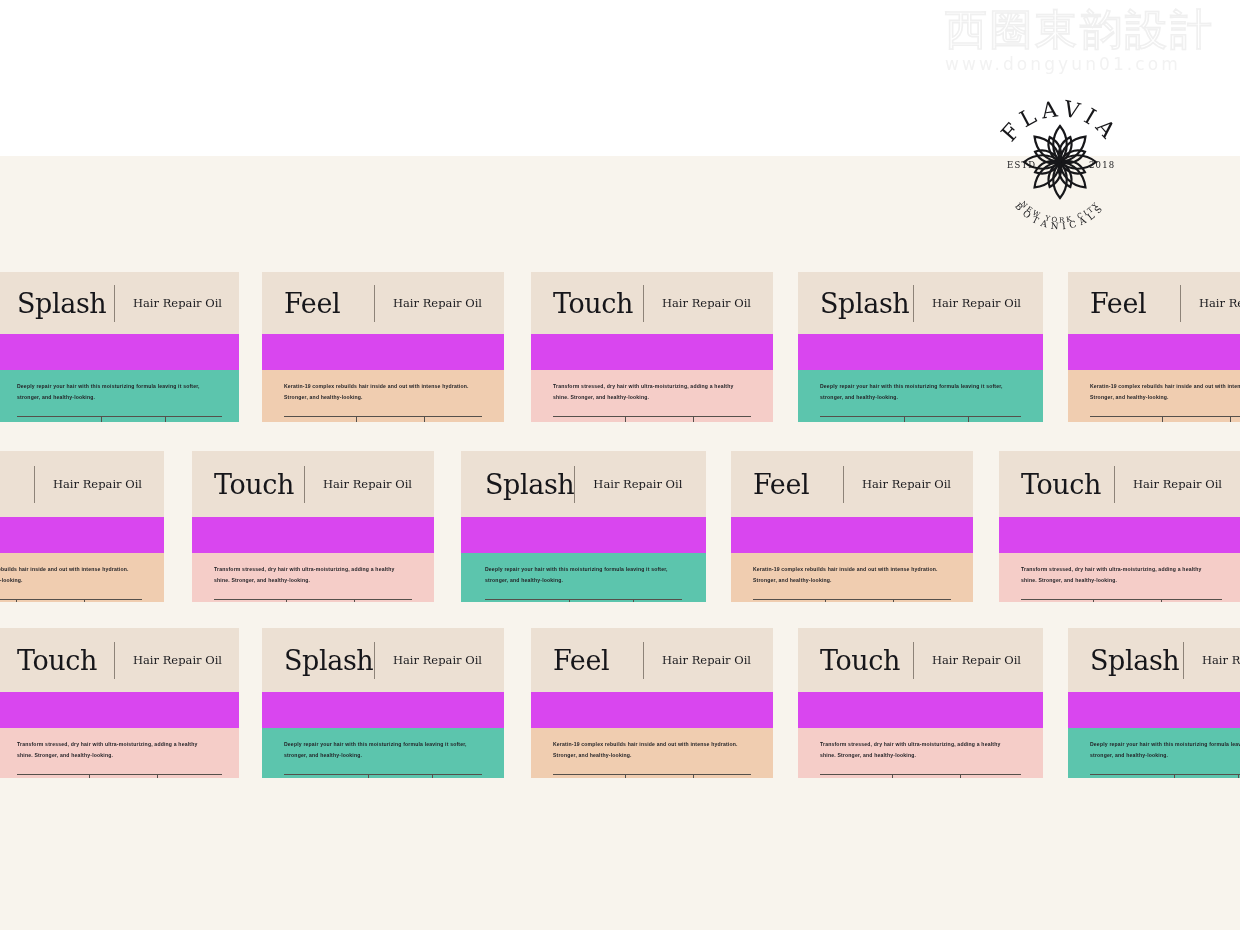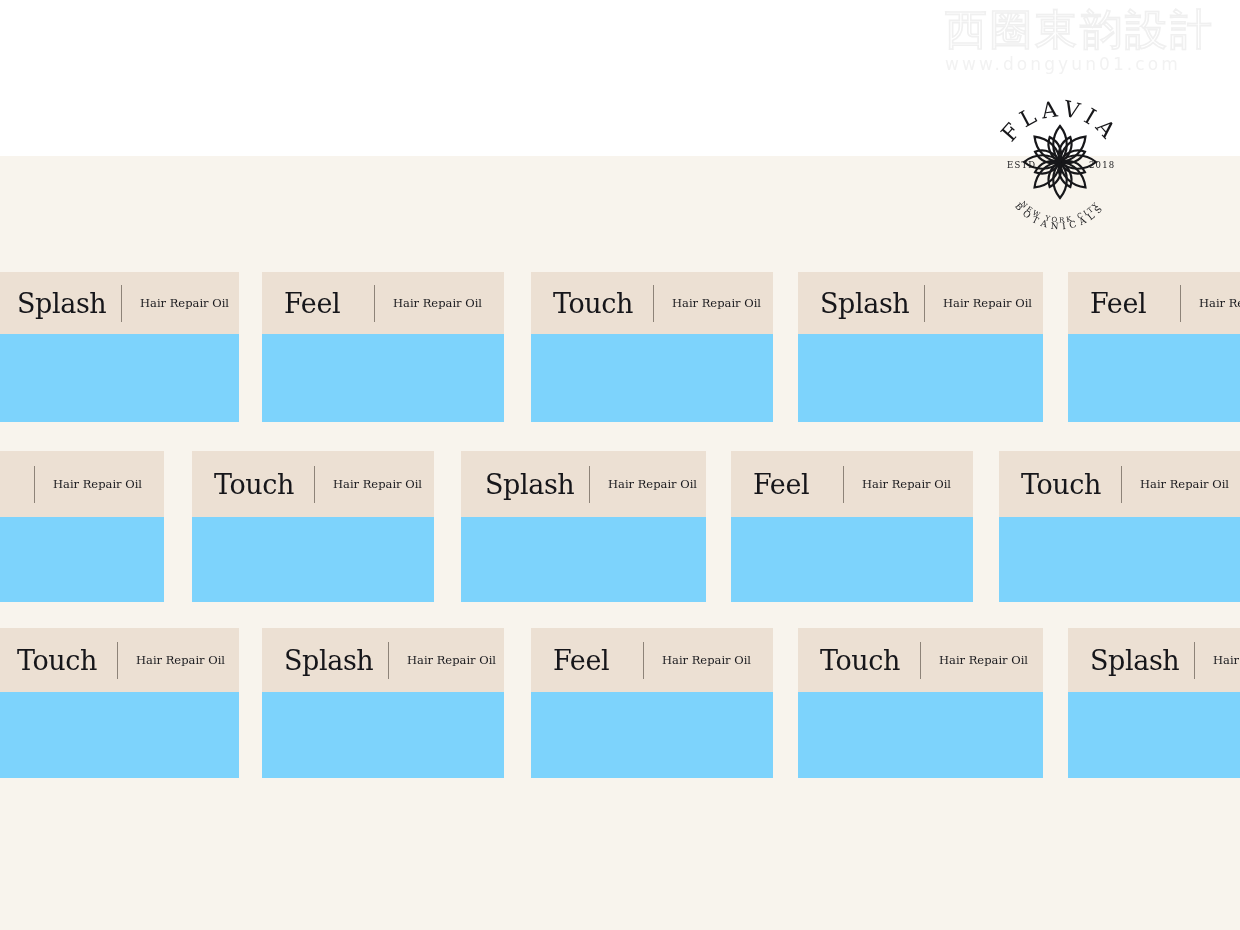--- a/index.html
+++ b/index.html
@@ -38,24 +38,24 @@
   
   .grid-row { position:absolute; left:0; width:1240px; }
   .row-1 { top:272px; height:150px; }
   .row-2 { top:451px; height:151px; }
   .row-3 { top:628px; height:150px; }
 
   .card {
     position:absolute;
     top:0;
     height:100%;
-    background:#7dd3fc;
+    background:#d946ef;
     overflow:hidden;
     display:flex;
-    flex-direction:row;
+    flex-direction:column;
     gap:36px;
   }
 
   
   .card-head {
     background:#ece0d3;
     flex:0 0 auto;
     display:flex;
     align-items:center;
     position:relative;

